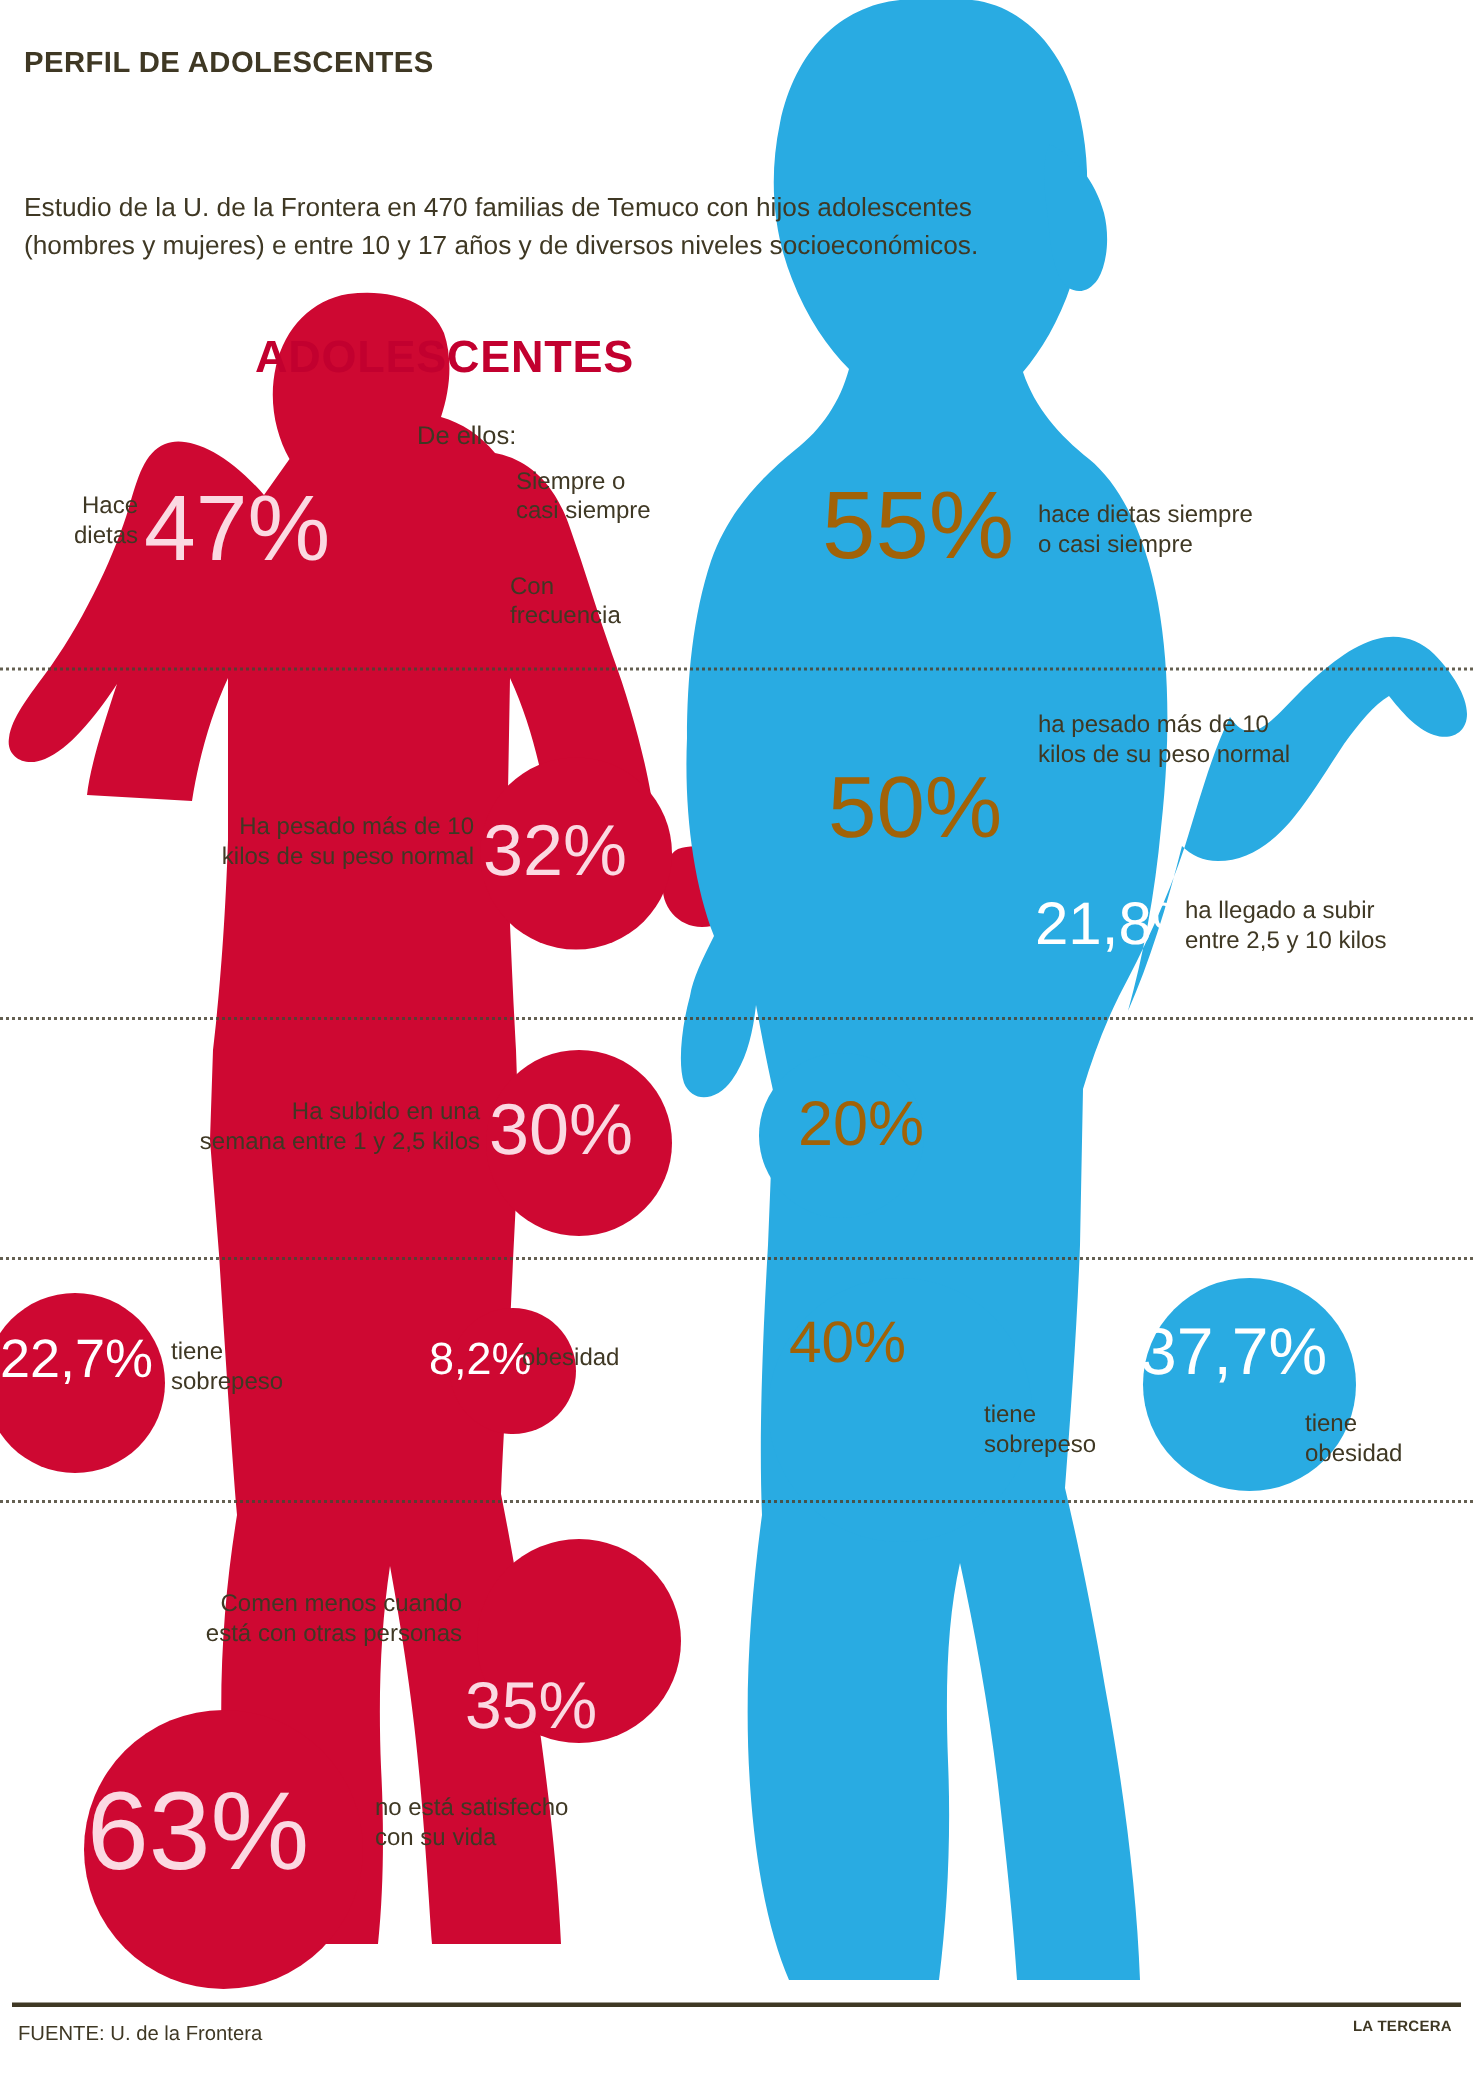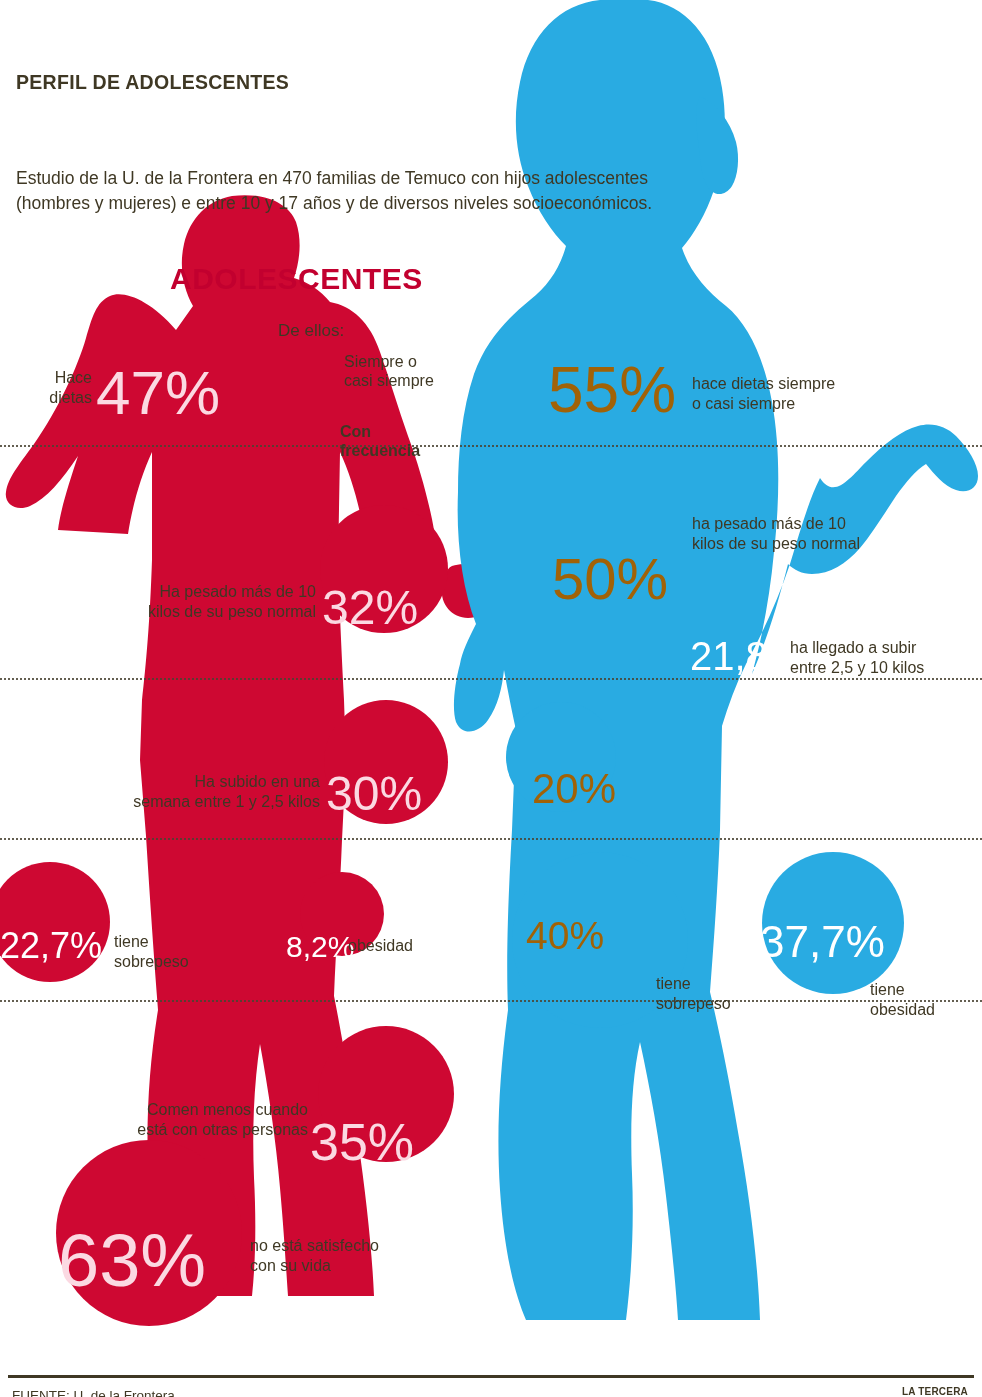--- a/index.html
+++ b/index.html
@@ -44,21 +44,20 @@
     border-top: 2px dotted #4a4433;
     z-index: 3;
     opacity: .85;
   }
 
   
   .content {
     position: absolute;
     inset: 0;
     z-index: 4;
-    margin-top: 40px;
   }
 
   
   .title {
     position: absolute;
     left: 16px;
     top: 30px;
     width: 560px;
     font-weight: bold;
     font-size: 19.5px;
@@ -304,21 +303,21 @@
     </div>
     <div class="pct pink" style="left:96px; top:322px; font-size:62px;">47%</div>
 
     <div class="tiny" style="left:278px; top:281px; font-size:17px;">De ellos:</div>
 
     <div class="tiny" style="left:344px; top:312px; font-size:16px;">
       <div>Siempre o</div>
       <div>casi siempre</div>
     </div>
 
-    <div class="tiny" style="left:340px; top:382px; font-size:16px;font-weight:bold;">
+    <div class="tiny" style="left:340px; top:382px; font-size:16px;">
       <div>Con</div>
       <div>frecuencia</div>
     </div>
 
     <div class="pct ice" style="left:548px; top:318px; font-size:64px;">55%</div>
     <div class="lbl" style="left:692px; top:334px; width:250px;">
       <div>hace dietas siempre</div>
       <div>o casi siempre</div>
     </div>
 
@@ -366,21 +365,21 @@
     <div class="pct white" style="left:760px; top:880px; font-size:44px;">37,7%</div>
     <div class="lbl" style="left:870px; top:940px; width:120px;">
       <div>tiene</div>
       <div>obesidad</div>
     </div>
 
     <div class="lbl right" style="left:40px; top:1060px; width:268px;">
       <div>Comen menos cuando</div>
       <div>está  con otras personas</div>
     </div>
-    <div class="pct pink" style="left:310px; top:1076px; font-size:52px;">35%</div>
+    <div class="pct pink" style="left:310px; top:1116px; font-size:44px;">35%</div>
 
     <div class="pct pink" style="left:58px; top:1184px; font-size:74px;">63%</div>
     <div class="lbl" style="left:250px; top:1196px; width:210px;">
       <div>no está satisfecho</div>
       <div>con su vida</div>
     </div>
 
     <div class="footer-rule"></div>
     <div class="source">FUENTE: U. de la Frontera</div>
     <div class="brand">LA TERCERA</div>

